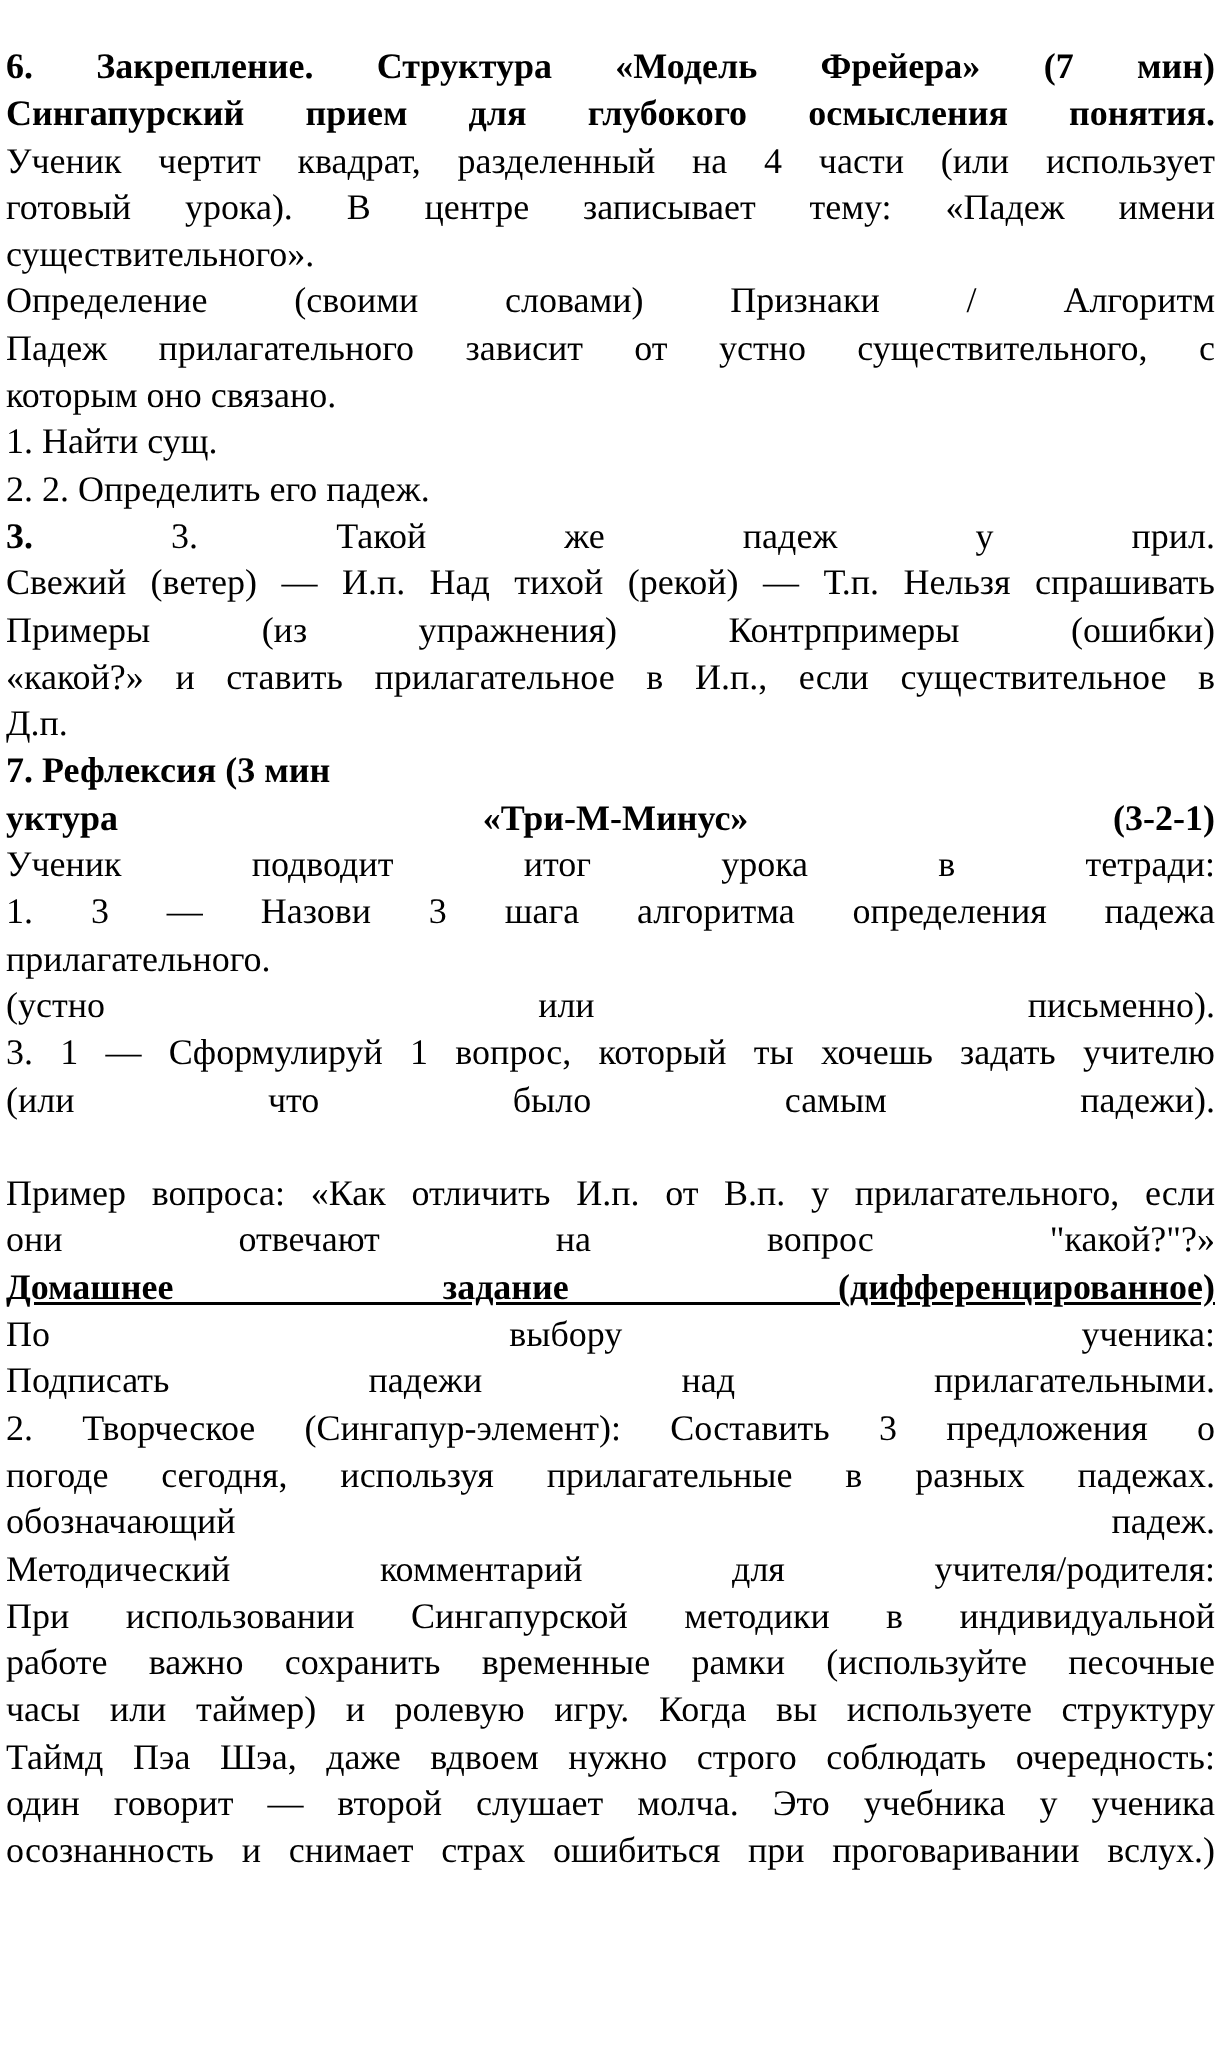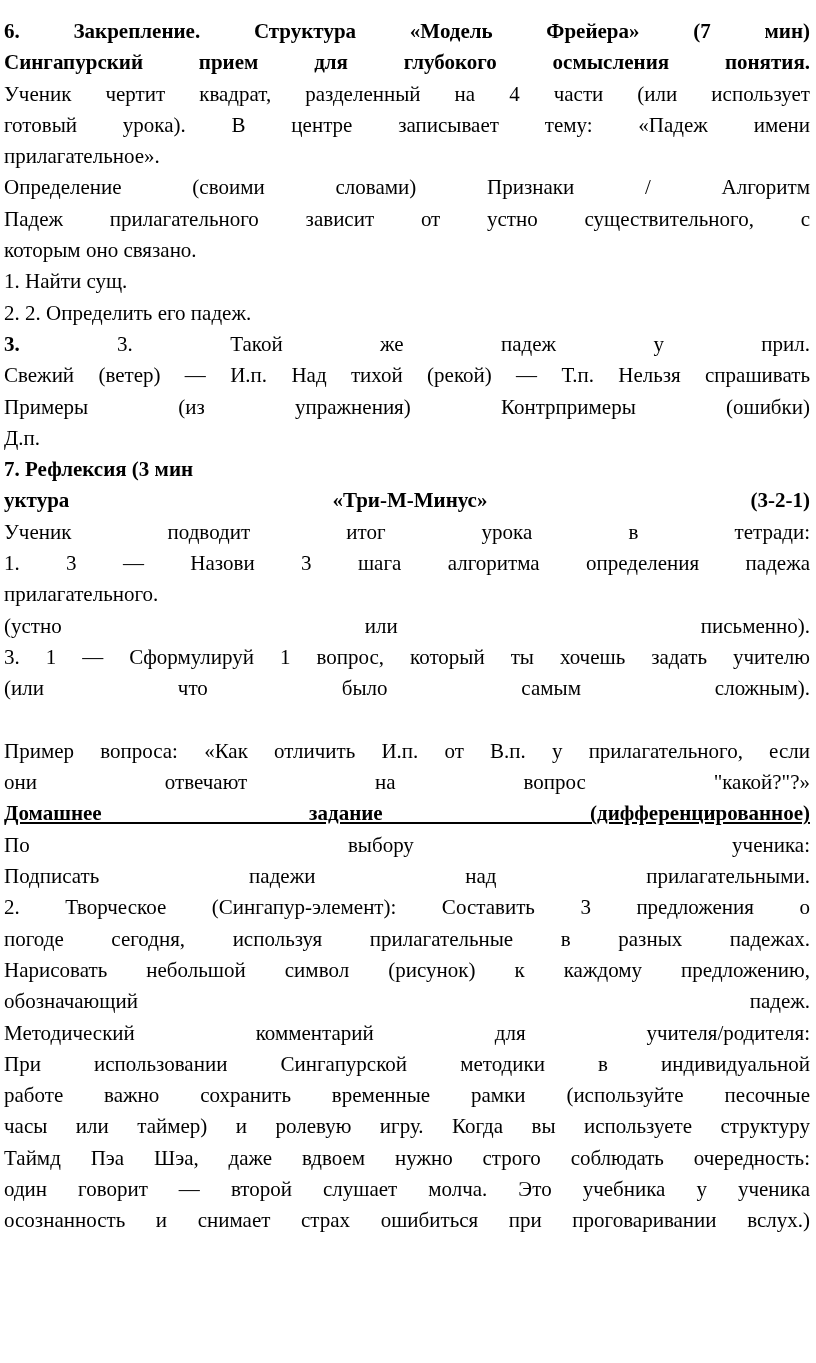--- a/index.html
+++ b/index.html
@@ -4,25 +4,25 @@
 <style>
   html, body {
     margin: 0;
     padding: 0;
     background: #ffffff;
   }
   .page {
     width: 816px;
     height: 1363px;
     box-sizing: border-box;
-    padding: 16px 6px 8px 4px;
+    padding: 30px 6px 8px 4px;
     background: #ffffff;
     color: #000000;
     font-family: "Liberation Serif", "DejaVu Serif", serif;
-    font-size: 21px;
+    font-size: 24px;
     line-height: 31.3px;
     overflow: hidden;
   }
   .doc-body {
     width: 100%;
   }
   .line {
     text-align: justify;
     text-align-last: left;
     min-height: 31.3px;
@@ -42,47 +42,47 @@
 </style>
 </head>
 <body>
 
 <div class="page">
   <div class="doc-body">
       <div class="line stretch"><span class="run bold">6. Закрепление. Структура «Модель Фрейера» (7 мин)</span></div>
       <div class="line stretch"><span class="run bold">Сингапурский прием для глубокого осмысления понятия.</span></div>
       <div class="line stretch"><span class="run">Ученик чертит квадрат, разделенный на 4 части (или использует</span></div>
       <div class="line stretch"><span class="run">готовый урока). В центре записывает тему: «Падеж имени</span></div>
-      <div class="line"><span class="run">прилагательное».</span></div>
+      <div class="line"><span class="run">существительного».</span></div>
       <div class="line stretch"><span class="run">Определение (своими словами) Признаки / Алгоритм</span></div>
       <div class="line stretch"><span class="run">Падеж прилагательного зависит от устно существительного, с</span></div>
       <div class="line"><span class="run">которым оно связано.</span></div>
       <div class="line"><span class="run">1. Найти сущ.</span></div>
       <div class="line"><span class="run">2. 2. Определить его падеж.</span></div>
       <div class="line stretch"><span class="run bold">3.</span><span class="run"> 3. Такой же падеж у прил.</span></div>
       <div class="line stretch"><span class="run">Свежий (ветер) — И.п. Над тихой (рекой) — Т.п. Нельзя спрашивать</span></div>
       <div class="line stretch"><span class="run">Примеры (из упражнения) Контрпримеры (ошибки)</span></div>
+      <div class="line stretch"><span class="run">«какой?» и ставить прилагательное в И.п., если существительное в</span></div>
       <div class="line"><span class="run">Д.п.</span></div>
       <div class="line"><span class="run bold">7. Рефлексия (3 мин</span></div>
       <div class="line stretch"><span class="run bold">уктура «Три-М-Минус» (3-2-1)</span></div>
       <div class="line stretch"><span class="run">Ученик подводит итог урока в тетради:</span></div>
       <div class="line stretch"><span class="run">1. 3 — Назови 3 шага алгоритма определения падежа</span></div>
       <div class="line"><span class="run">прилагательного.</span></div>
       <div class="line stretch"><span class="run">(устно или письменно).</span></div>
       <div class="line stretch"><span class="run">3. 1 — Сформулируй 1 вопрос, который ты хочешь задать учителю</span></div>
-      <div class="line stretch"><span class="run">(или что было самым сложным).</span></div>
+      <div class="line stretch"><span class="run">(или что было самым падежи).</span></div>
       <div class="line blank">&nbsp;</div>
       <div class="line stretch"><span class="run">Пример вопроса: «Как отличить И.п. от В.п. у прилагательного, если</span></div>
       <div class="line stretch"><span class="run">они отвечают на вопрос "какой?"?»</span></div>
       <div class="line stretch"><span class="run bold underline">Домашнее задание (дифференцированное)</span></div>
       <div class="line stretch"><span class="run">По выбору ученика:</span></div>
       <div class="line stretch"><span class="run">Подписать падежи над прилагательными.</span></div>
       <div class="line stretch"><span class="run">2. Творческое (Сингапур-элемент): Составить 3 предложения о</span></div>
       <div class="line stretch"><span class="run">погоде сегодня, используя прилагательные в разных падежах.</span></div>
-      <div class="line stretch"><span class="run">Нарисовать небольшой символ (рисунок) к каждому предложению,</span></div>
       <div class="line stretch"><span class="run">обозначающий падеж.</span></div>
       <div class="line stretch"><span class="run">Методический комментарий для учителя/родителя:</span></div>
       <div class="line stretch"><span class="run">При использовании Сингапурской методики в индивидуальной</span></div>
       <div class="line stretch"><span class="run">работе важно сохранить временные рамки (используйте песочные</span></div>
       <div class="line stretch"><span class="run">часы или таймер) и ролевую игру. Когда вы используете структуру</span></div>
       <div class="line stretch"><span class="run">Таймд Пэа Шэа, даже вдвоем нужно строго соблюдать очередность:</span></div>
       <div class="line stretch"><span class="run">один говорит — второй слушает молча. Это учебника у ученика</span></div>
       <div class="line stretch"><span class="run">осознанность и снимает страх ошибиться при проговаривании вслух.)</span></div>
     </div>
 </div>

